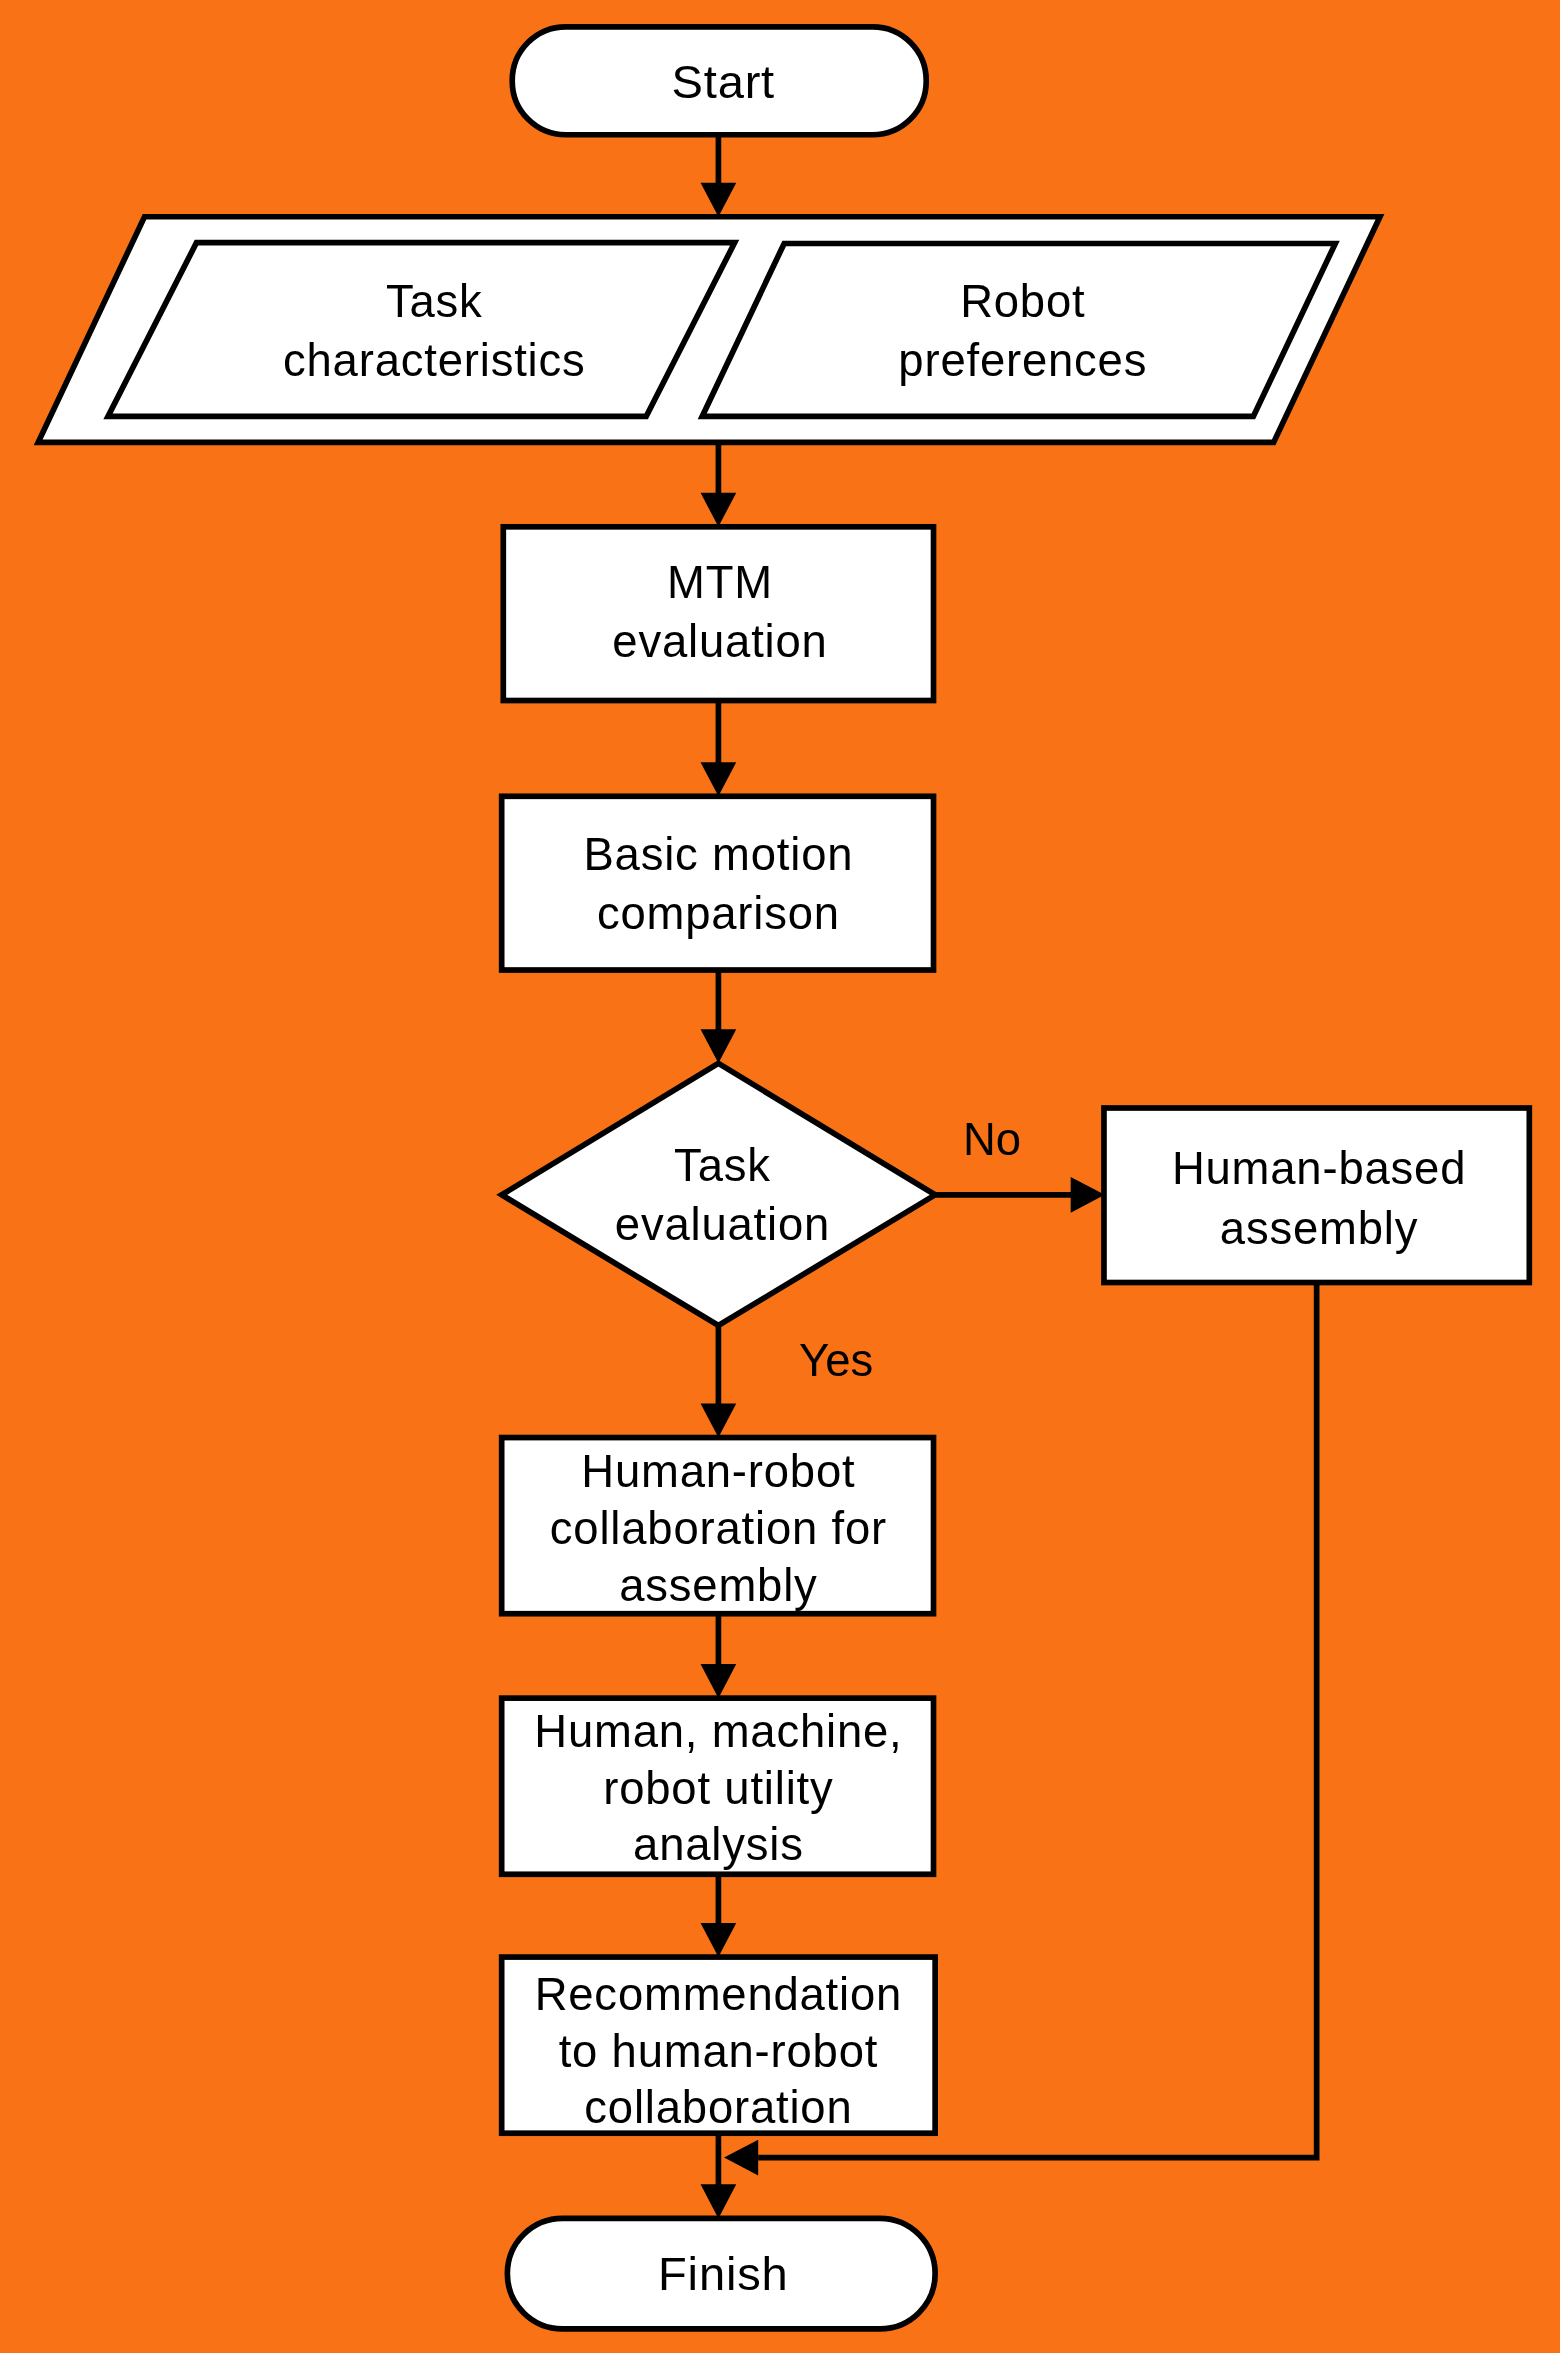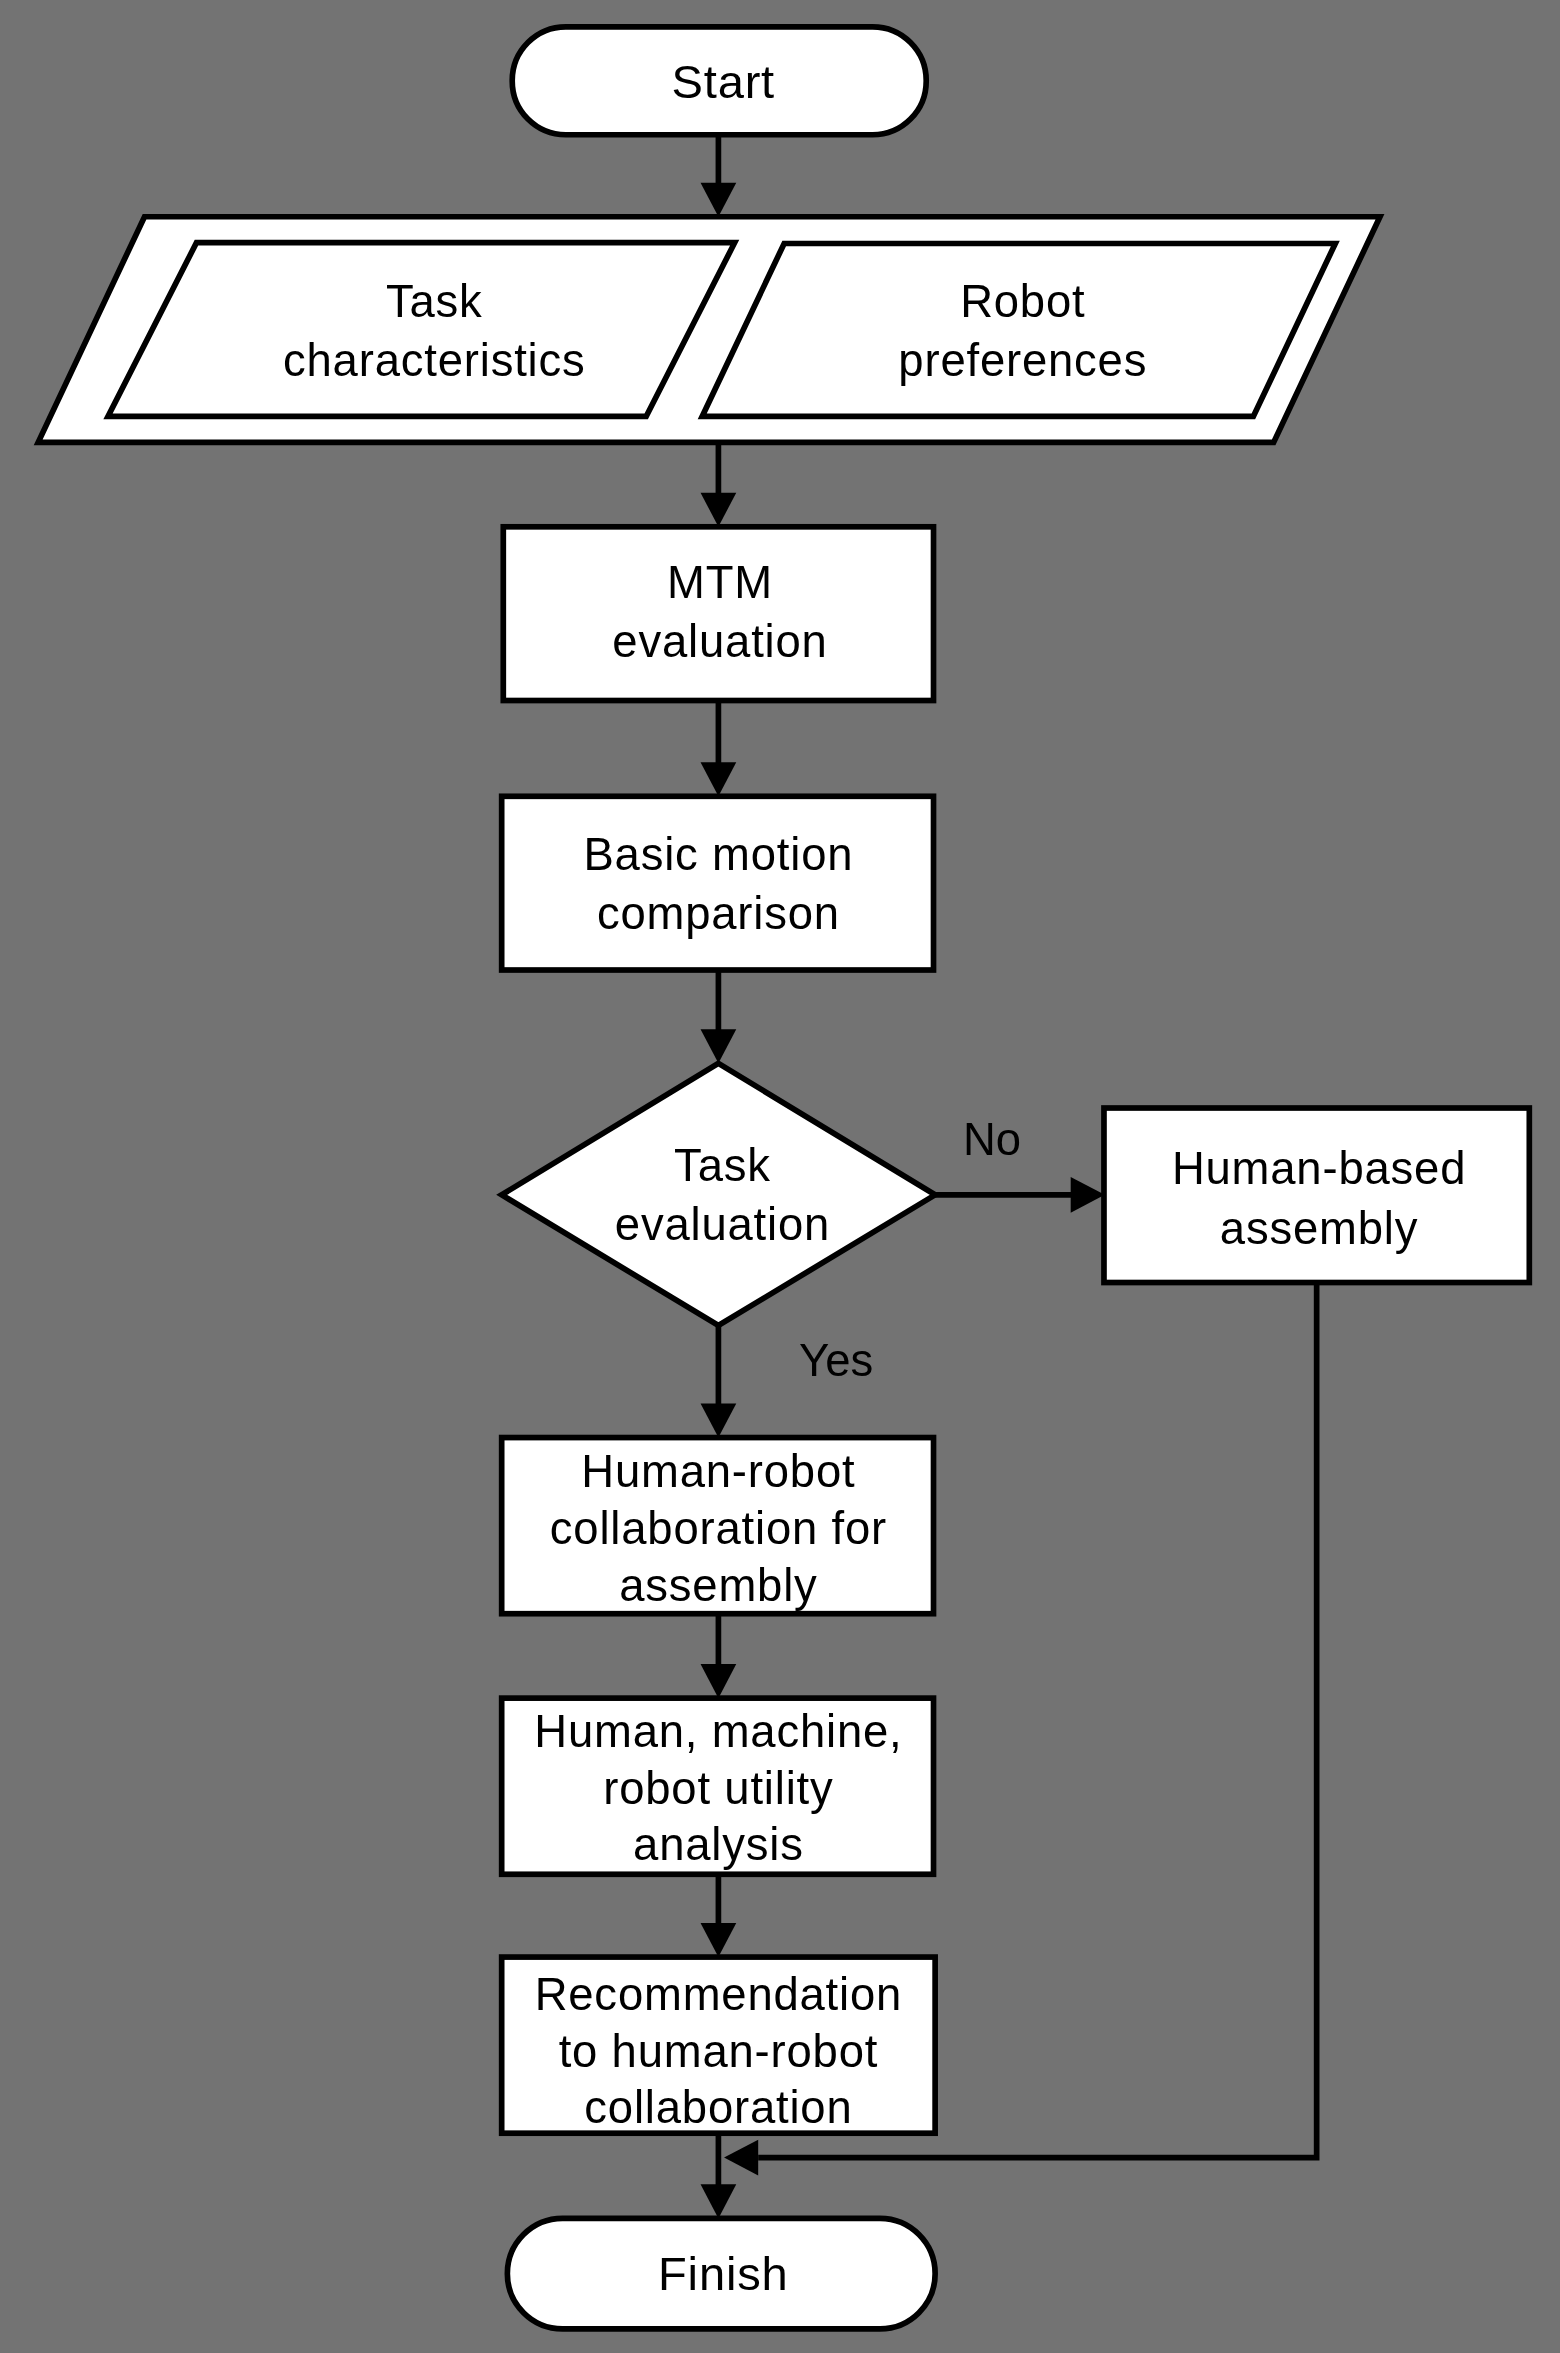--- a/index.html
+++ b/index.html
@@ -3,21 +3,21 @@
 <meta charset="utf-8">
 <style>
   html, body {
     margin: 0;
     padding: 0;
     background: #ffffff;
   }
   .page {
     width: 1561px;
     height: 2354px;
-    background: #737373;
+    background: #f97316;
   }
   svg { display: block; }
   .shape {
     fill: #ffffff;
     stroke: #000000;
     stroke-width: 7;
   }
   .connector {
     fill: none;
     stroke: #000000;

